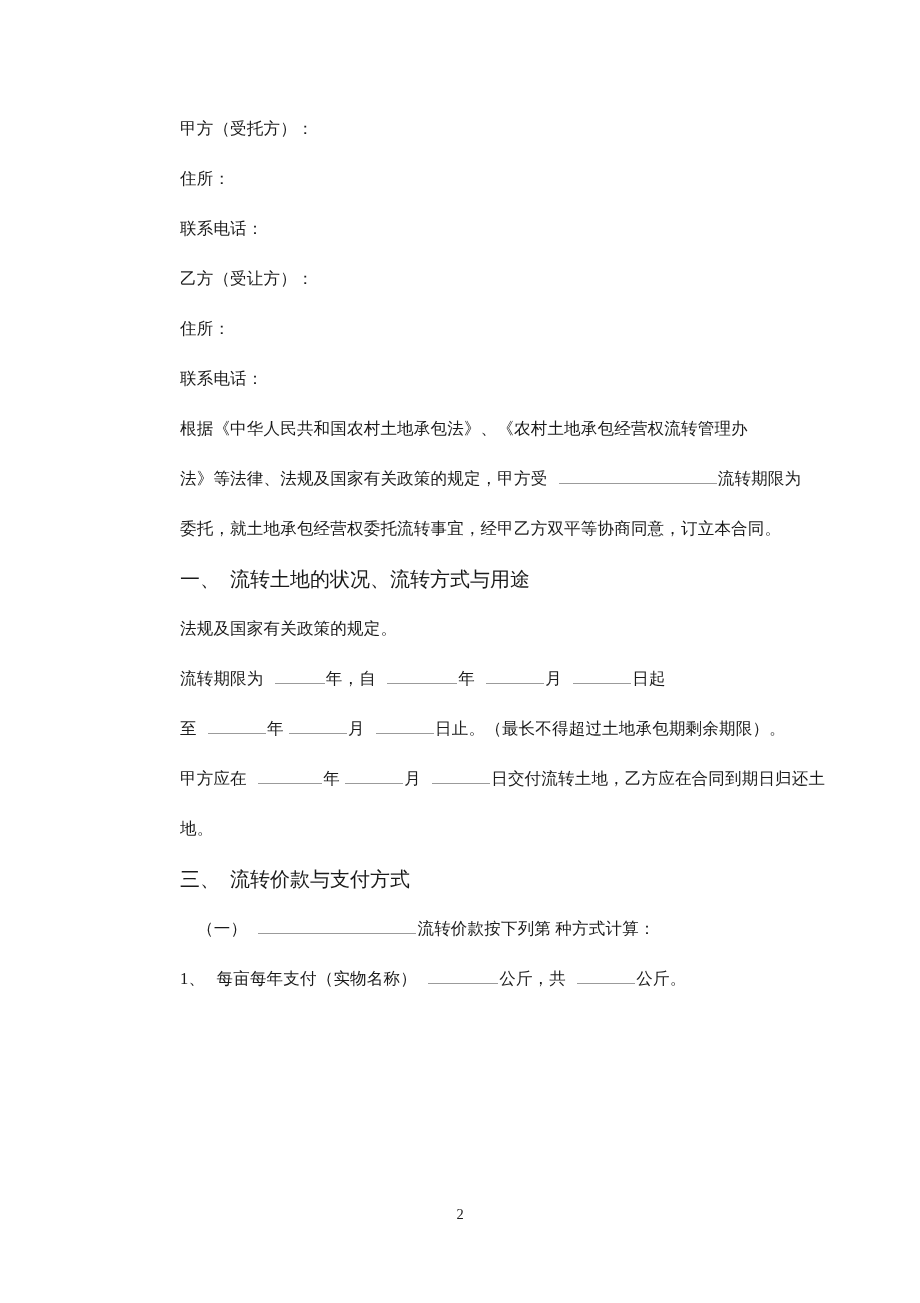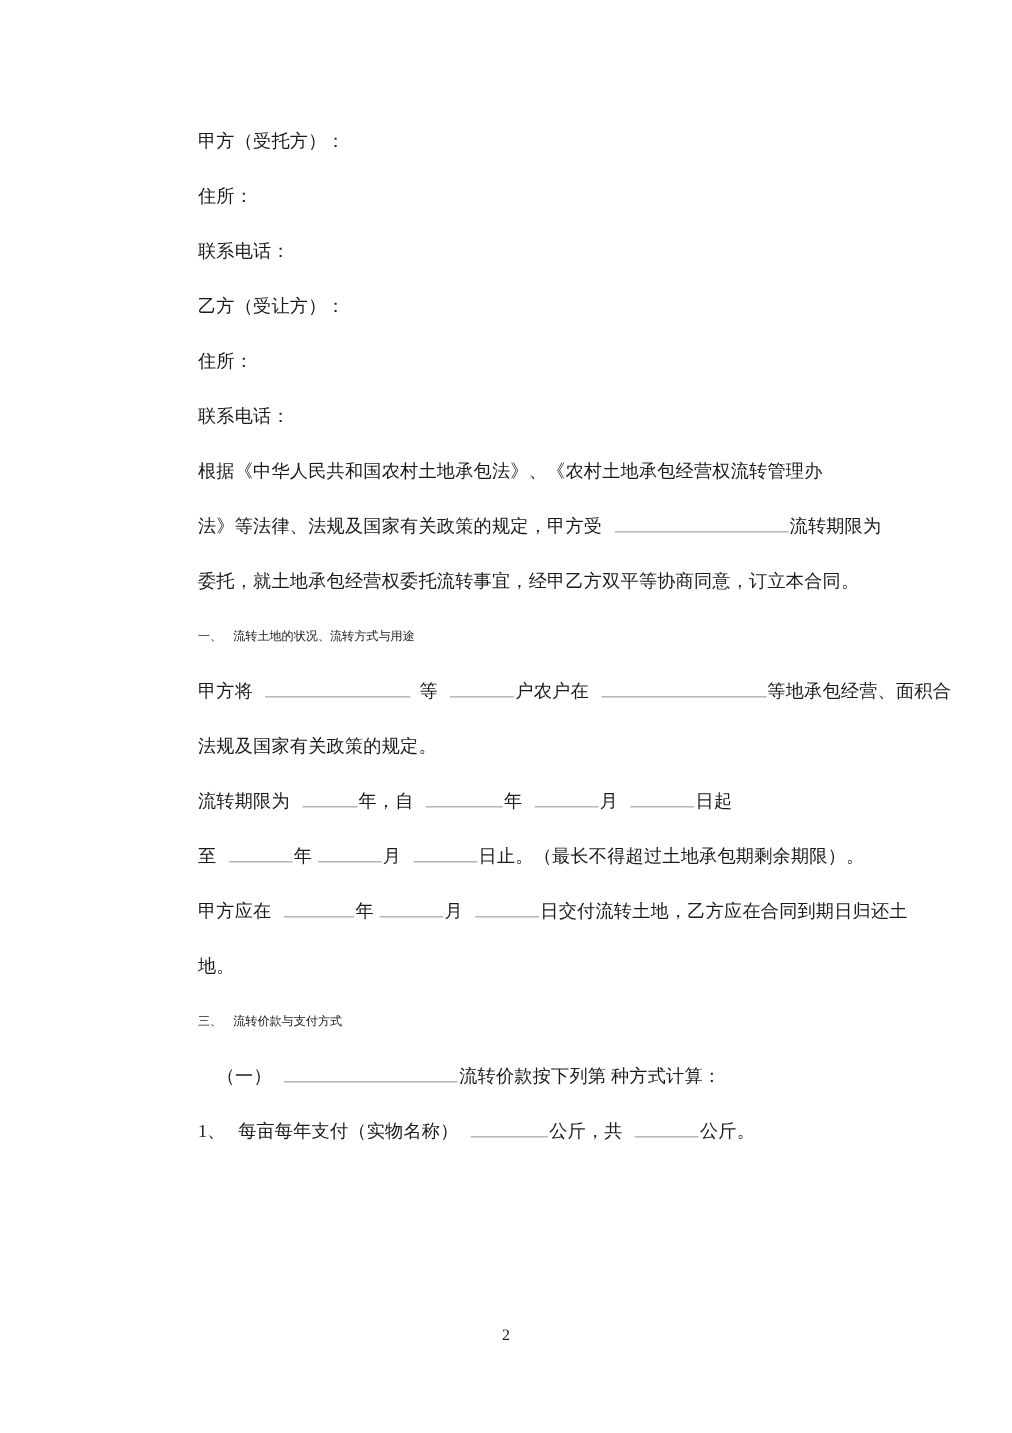--- a/index.html
+++ b/index.html
@@ -27,21 +27,21 @@
   .line {
     height: 50px;
     line-height: 50px;
     font-size: 16.5px;
     white-space: nowrap;
     letter-spacing: 0.2px;
   }
   .heading {
     height: 50px;
     line-height: 50px;
-    font-size: 11px;
+    font-size: 20px;
     white-space: nowrap;
   }
   .heading .num {
     margin-right: 10px;
   }
   .indent-sub {
     padding-left: 17px;
   }
   
   .blank {
@@ -93,26 +93,20 @@
       <span>法》等法律、法规及国家有关政策的规定，甲方受</span>
       <span class="blank w158 sp-before"></span><span>流转期限为</span>
     </div>
 
     <div class="line">委托，就土地承包经营权委托流转事宜，经甲乙方双平等协商同意，订立本合同。</div>
 
     <div class="heading">
       <span class="num">一、</span><span>流转土地的状况、流转方式与用途</span>
     </div>
 
-    <div class="line">
-      <span>甲方将</span>
-      <span class="blank w132 sp-before"></span><span class="sp-before">等</span>
-      <span class="blank w58 sp-before"></span><span>户农户在</span>
-      <span class="blank w150 sp-before"></span><span>等地承包经营、面积合</span>
-    </div>
 
 
     <div class="line">法规及国家有关政策的规定。</div>
 
 
     <div class="line">
       <span>流转期限为</span>
       <span class="blank w50 sp-before"></span><span>年，自</span>
       <span class="blank w70 sp-before"></span><span>年</span>
       <span class="blank w58 sp-before"></span><span>月</span>

